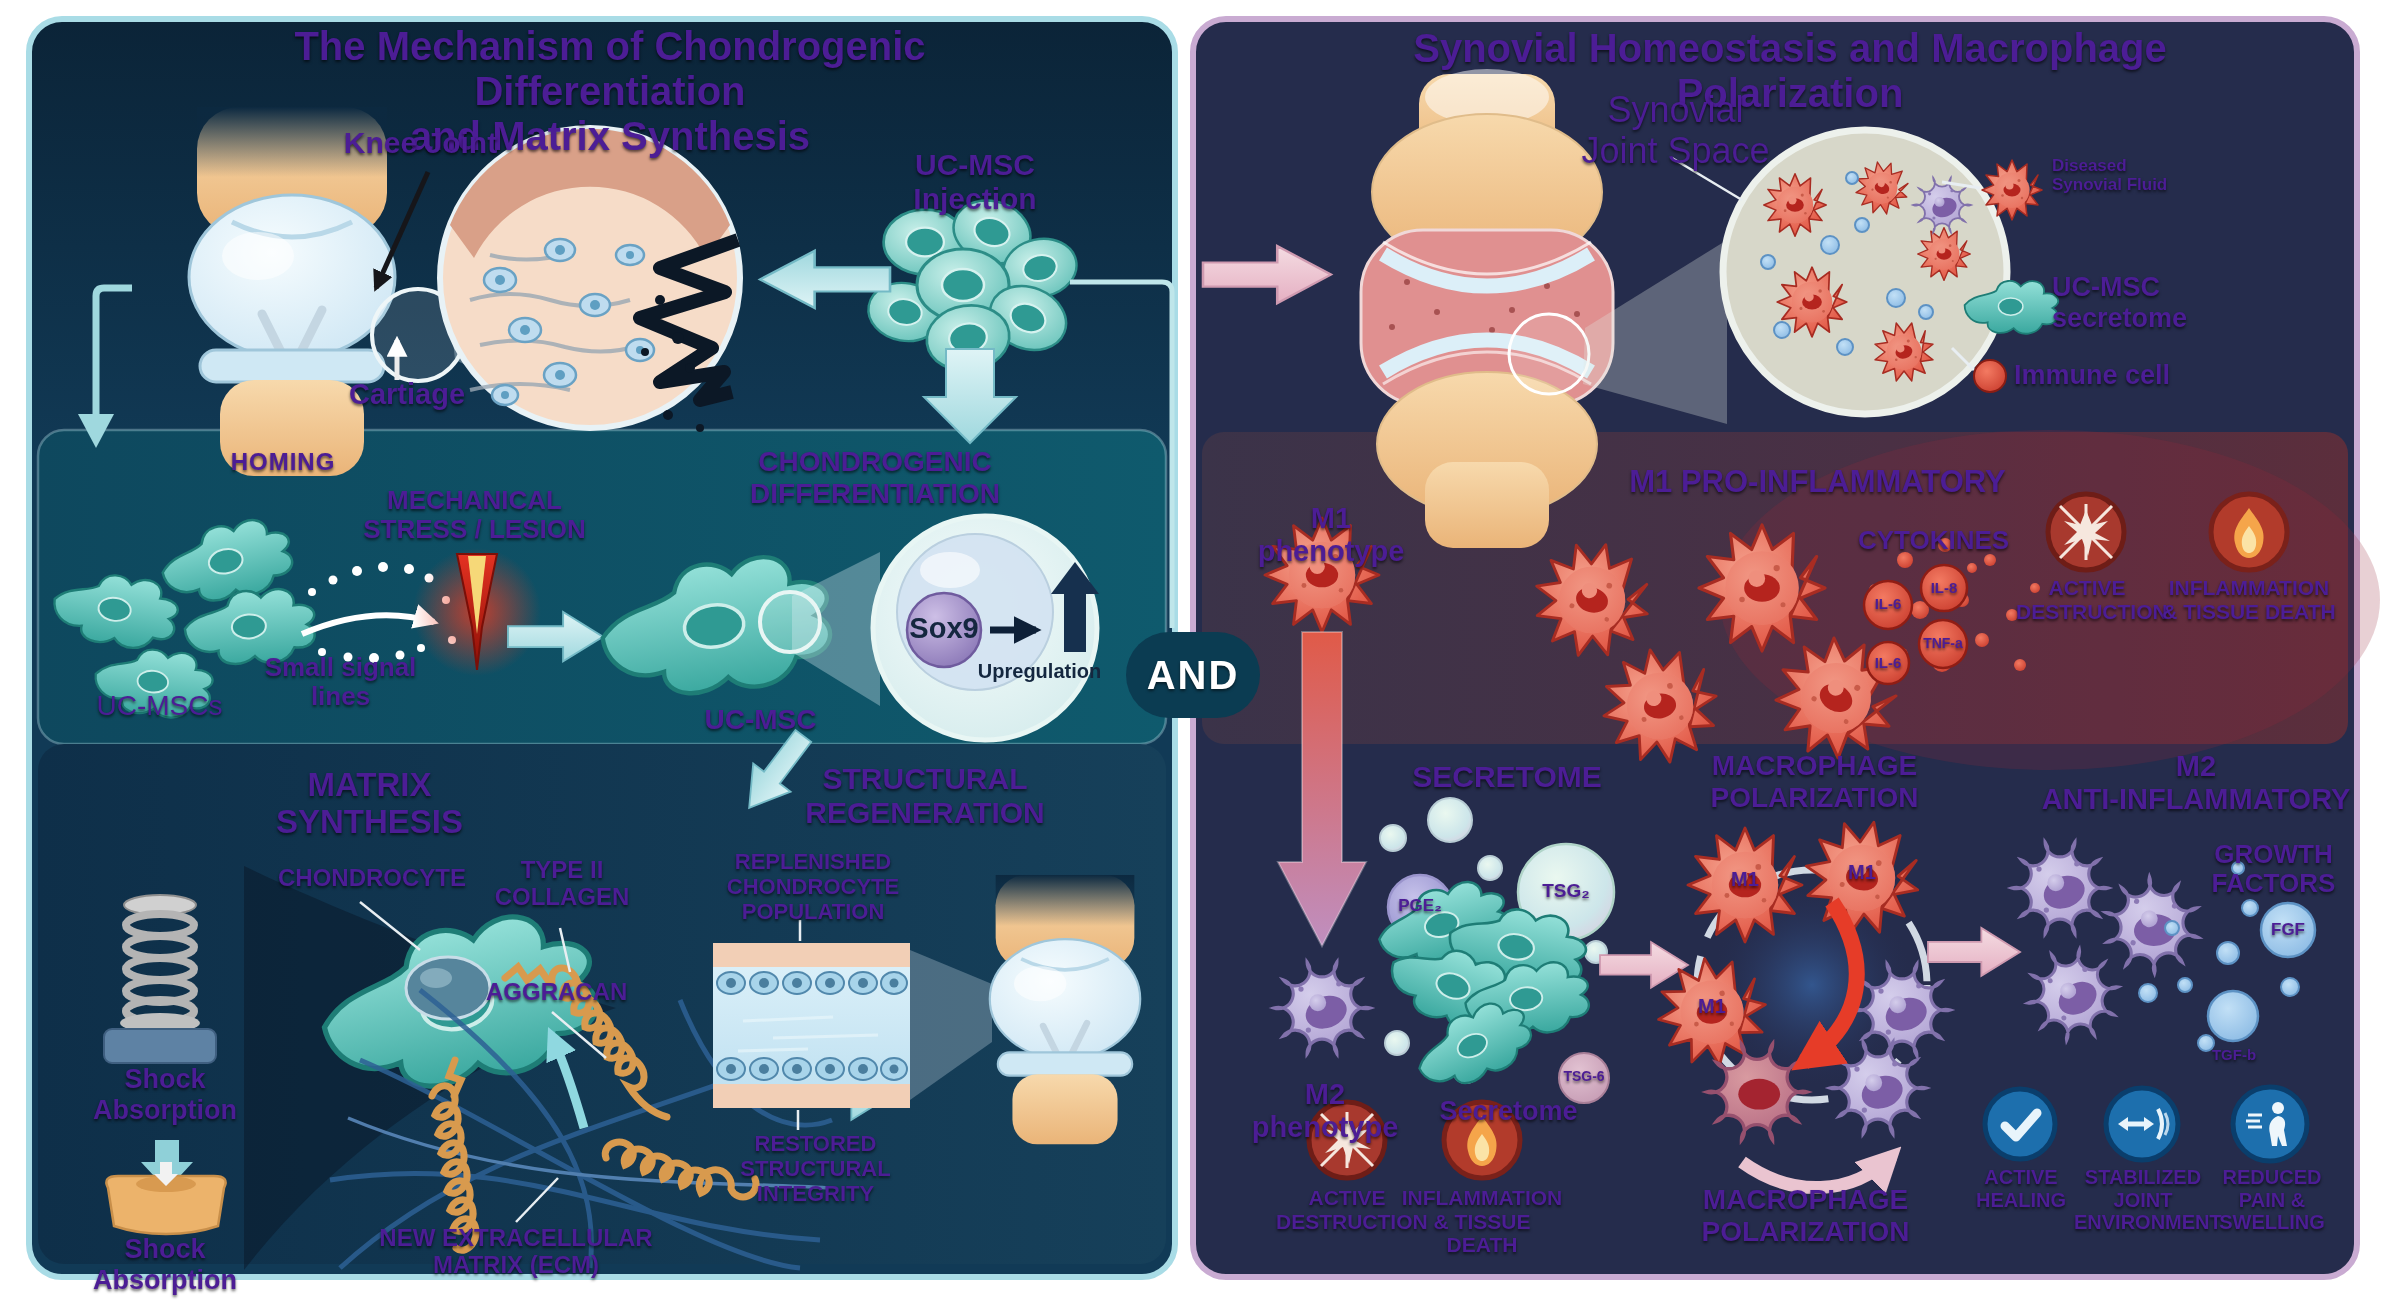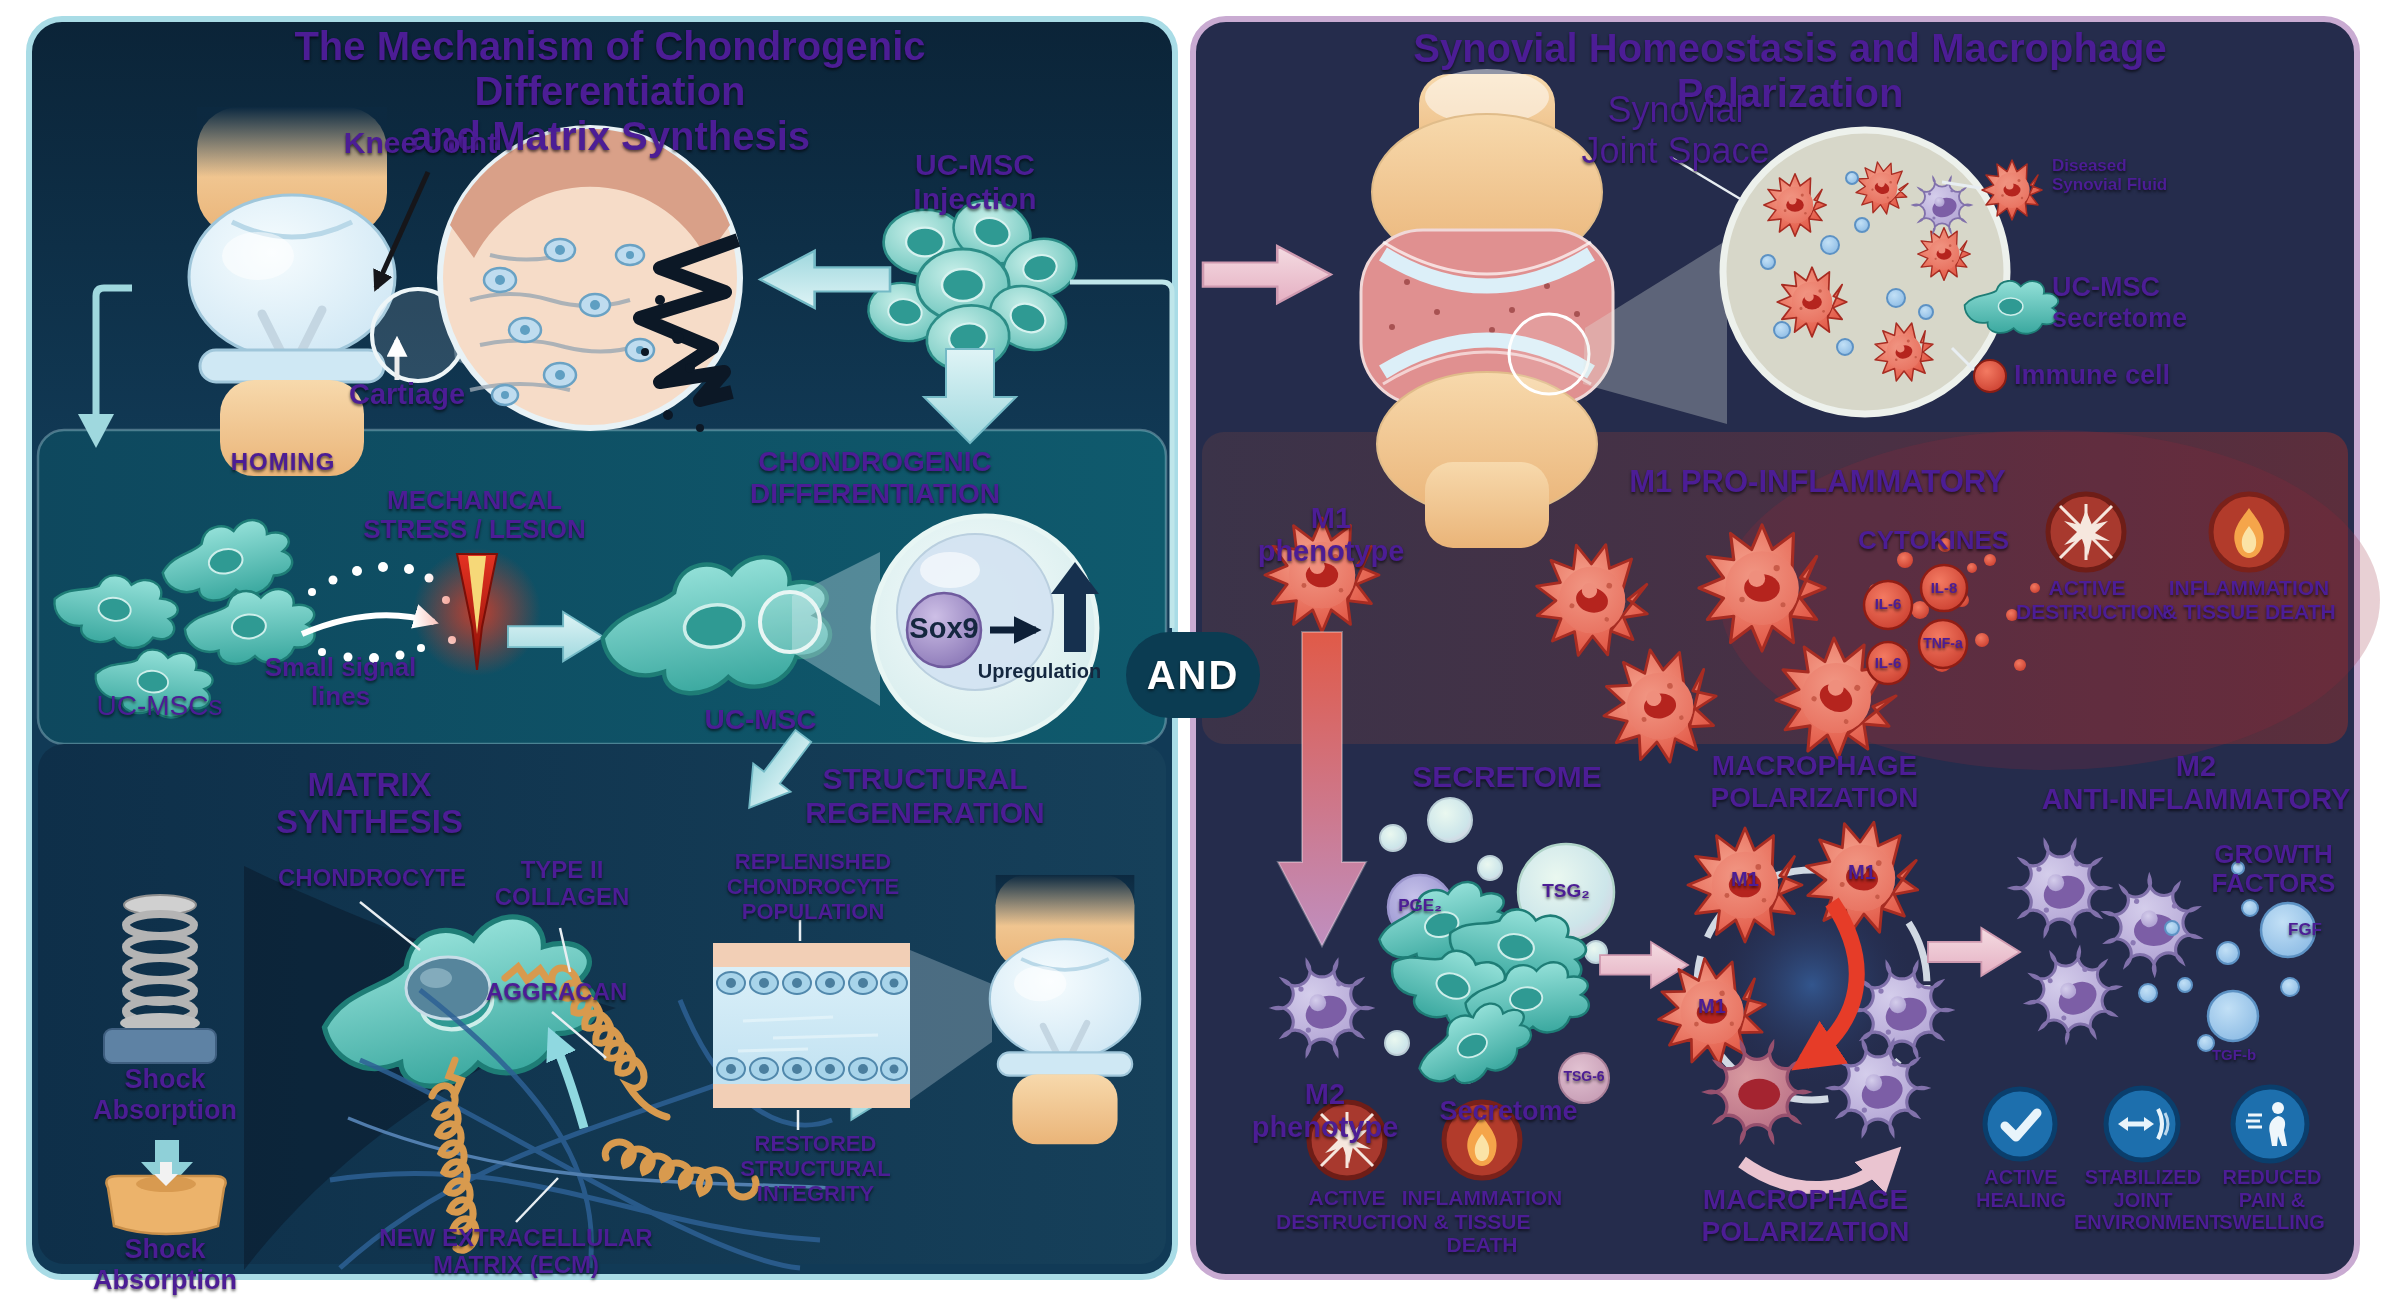--- a/index.html
+++ b/index.html
@@ -643,21 +643,21 @@
 POLARIZATION</div>
   <div class="lbl" style="left:1722px;top:868px;width:46px;font-size:20px;">M1</div>
   <div class="lbl" style="left:1839px;top:861px;width:46px;font-size:20px;">M1</div>
   <div class="lbl" style="left:1689px;top:995px;width:46px;font-size:20px;">M1</div>
   <div class="lbl" style="left:1688px;top:1184px;width:235px;font-size:28px;">MACROPHAGE
 POLARIZATION</div>
   <div class="lbl" style="left:2036px;top:750px;width:320px;font-size:29px;">M2
 ANTI-INFLAMMATORY</div>
   <div class="lbl" style="left:2196px;top:840px;width:155px;font-size:26px;">GROWTH
 FACTORS</div>
-  <div class="lbl" style="left:2262px;top:920px;width:52px;font-size:17px;margin-left:17px;">FGF</div>
+  <div class="lbl" style="left:2262px;top:920px;width:52px;font-size:17px;">FGF</div>
   <div class="lbl" style="left:2206px;top:1007px;width:56px;font-size:15px;margin-top:40px;">TGF-b</div>
   <div class="lbl" style="left:1956px;top:1166px;width:130px;font-size:20px;">ACTIVE
 HEALING</div>
   <div class="lbl" style="left:2074px;top:1166px;width:138px;font-size:20px;">STABILIZED
 JOINT
 ENVIRONMENT</div>
   <div class="lbl" style="left:2210px;top:1166px;width:124px;font-size:20px;">REDUCED
 PAIN &amp;
 SWELLING</div>
 

